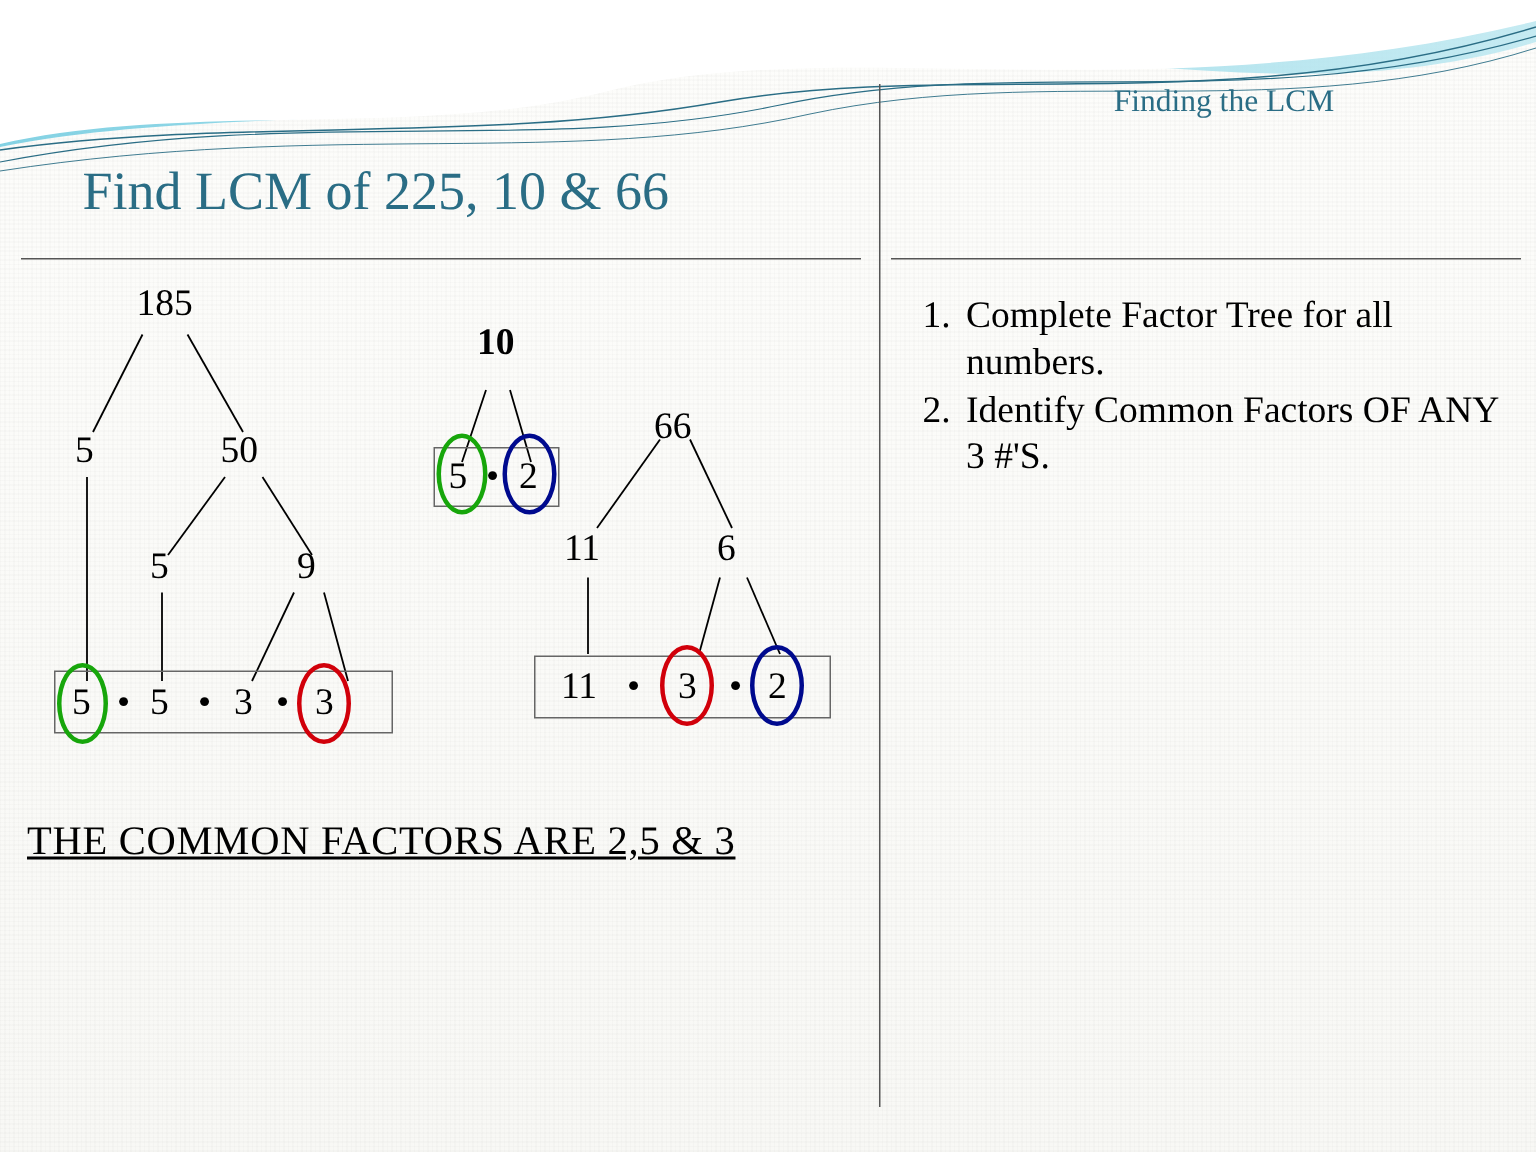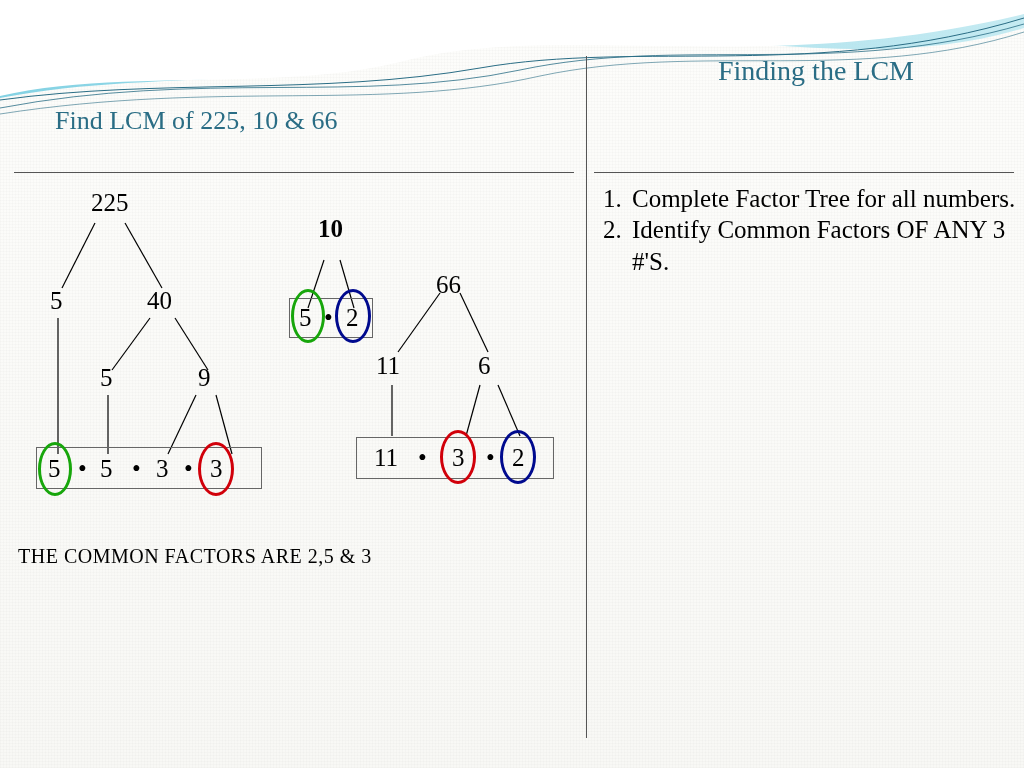--- a/index.html
+++ b/index.html
@@ -3,32 +3,32 @@
 <meta charset="utf-8">
 <style>
   * { box-sizing: border-box; }
   html, body { margin:0; padding:0; width:1024px; height:768px; font-family:"Times New Roman", serif; background:#fff; overflow:hidden; }
   body { position:relative; background: linear-gradient(180deg,#fdfdfb 0,#f8f8f5 100%); }
   .bg-texture { position:absolute; inset:0; background:
       repeating-linear-gradient(90deg,rgba(0,0,0,.015) 0 1px,transparent 1px 3px),
       repeating-linear-gradient(0deg ,rgba(0,0,0,.015) 0 1px,transparent 1px 3px);
   }
   svg.decor { position:absolute; top:0; left:0; width:1024px; height:200px; pointer-events:none; }
-  .main-title { position:absolute; left:55px; top:106px; font-size:26px; color:#2a6d85; }
-  .right-title { position:absolute; left:626px; top:55px; font-size:28px; color:#2a6d85; line-height:1.15; text-align:center; width:380px; }
+  .main-title { position:absolute; left:55px; top:106px; font-size:36px; color:#2a6d85; }
+  .right-title { position:absolute; left:626px; top:55px; font-size:21px; color:#2a6d85; line-height:1.15; text-align:center; width:380px; }
   .hr { position:absolute; background:#555; height:1px; }
   .vr { position:absolute; background:#555; width:1px; }
   .steps { position:absolute; left:594px; top:183px; font-size:25px; color:#000; line-height:1.25; }
-  .steps ol { margin:0; padding-left:34px; }
+  .steps ol { margin:12px; padding-left:34px; }
   .steps li { padding-left:4px; }
   .num { position:absolute; font-size:25px; color:#000; }
   .box { position:absolute; border:1px solid #666; }
   .ring { position:absolute; border:3px solid; border-radius:50%; }
   svg.lines { position:absolute; top:0; left:0; width:1024px; height:768px; pointer-events:none; }
-  .common { position:absolute; left:18px; top:545px; font-size:20px; letter-spacing:.5px; }
+  .common { position:absolute; left:18px; top:545px; font-size:27px; letter-spacing:.5px;text-decoration:underline; }
 </style>
 </head>
 <body>
 <div class="bg-texture"></div>
 
 <svg class="decor" viewBox="0 0 1024 200">
   <defs>
     <linearGradient id="g1" x1="0" y1="0" x2="1" y2="1">
       <stop offset="0" stop-color="#28b7d8"></stop>
         <stop offset="1" stop-color="#8fd9e8"></stop>
@@ -79,23 +79,23 @@
     <line x1="340" y1="260" x2="354" y2="308"></line>
 
     <line x1="440" y1="293" x2="398" y2="352"></line>
     <line x1="460" y1="293" x2="488" y2="352"></line>
     <line x1="392" y1="385" x2="392" y2="436"></line>
     <line x1="480" y1="385" x2="466" y2="436"></line>
     <line x1="498" y1="385" x2="520" y2="436"></line>
   </g>
 </svg>
 
-<div class="num" style="left:91px; top:189px;">225</div>
+<div class="num" style="left:91px; top:189px;">185</div>
 <div class="num" style="left:50px; top:287px;">5</div>
-<div class="num" style="left:147px; top:287px;">40</div>
+<div class="num" style="left:147px; top:287px;">50</div>
 <div class="num" style="left:100px; top:364px;">5</div>
 <div class="num" style="left:198px; top:364px;">9</div>
 <div class="box" style="left:36px; top:447px; width:226px; height:42px;"></div>
 <div class="num" style="left:48px;  top:455px;">5</div>
 <div class="num" style="left:78px;  top:455px;">•</div>
 <div class="num" style="left:100px; top:455px;">5</div>
 <div class="num" style="left:132px; top:455px;">•</div>
 <div class="num" style="left:156px; top:455px;">3</div>
 <div class="num" style="left:184px; top:455px;">•</div>
 <div class="num" style="left:210px; top:455px;">3</div>

